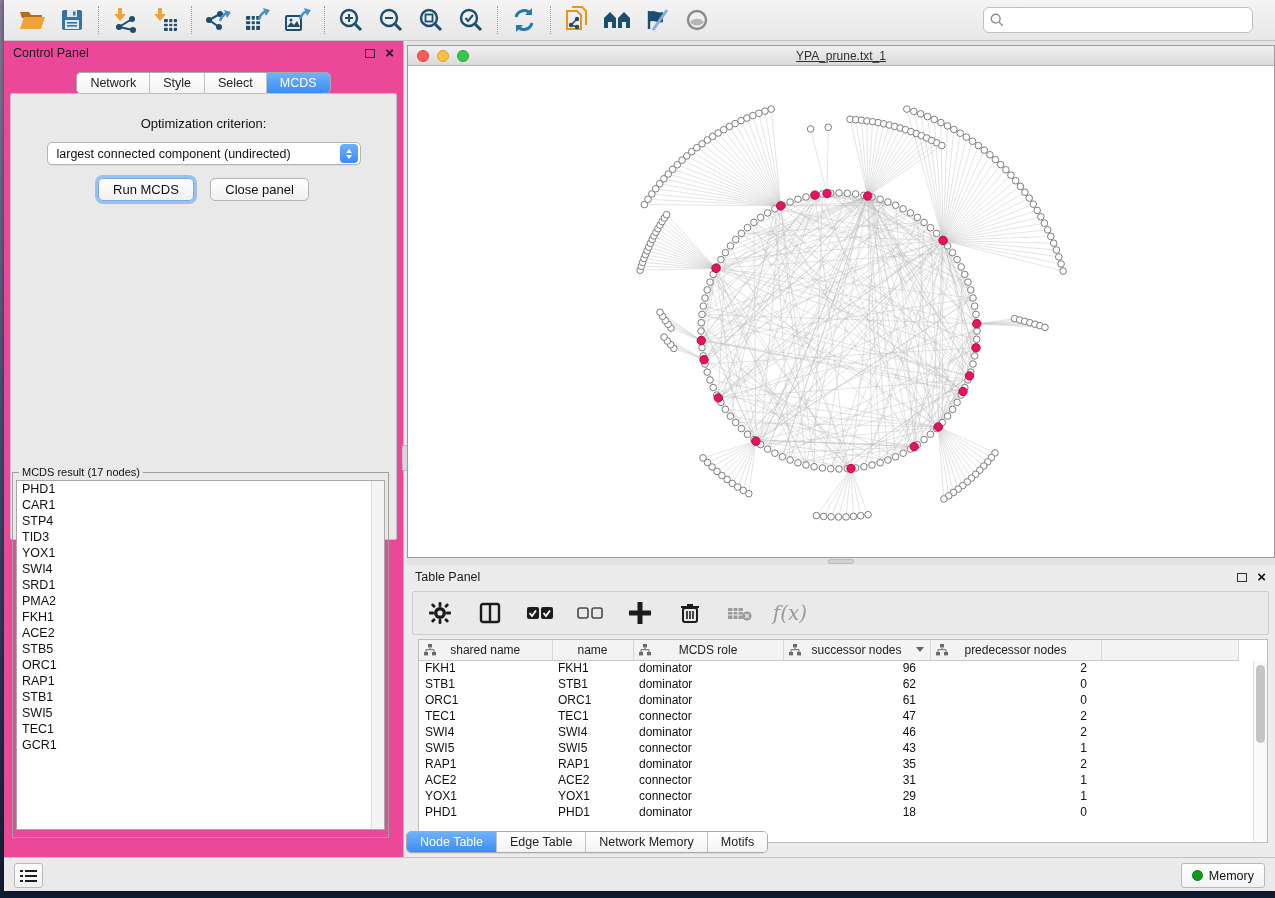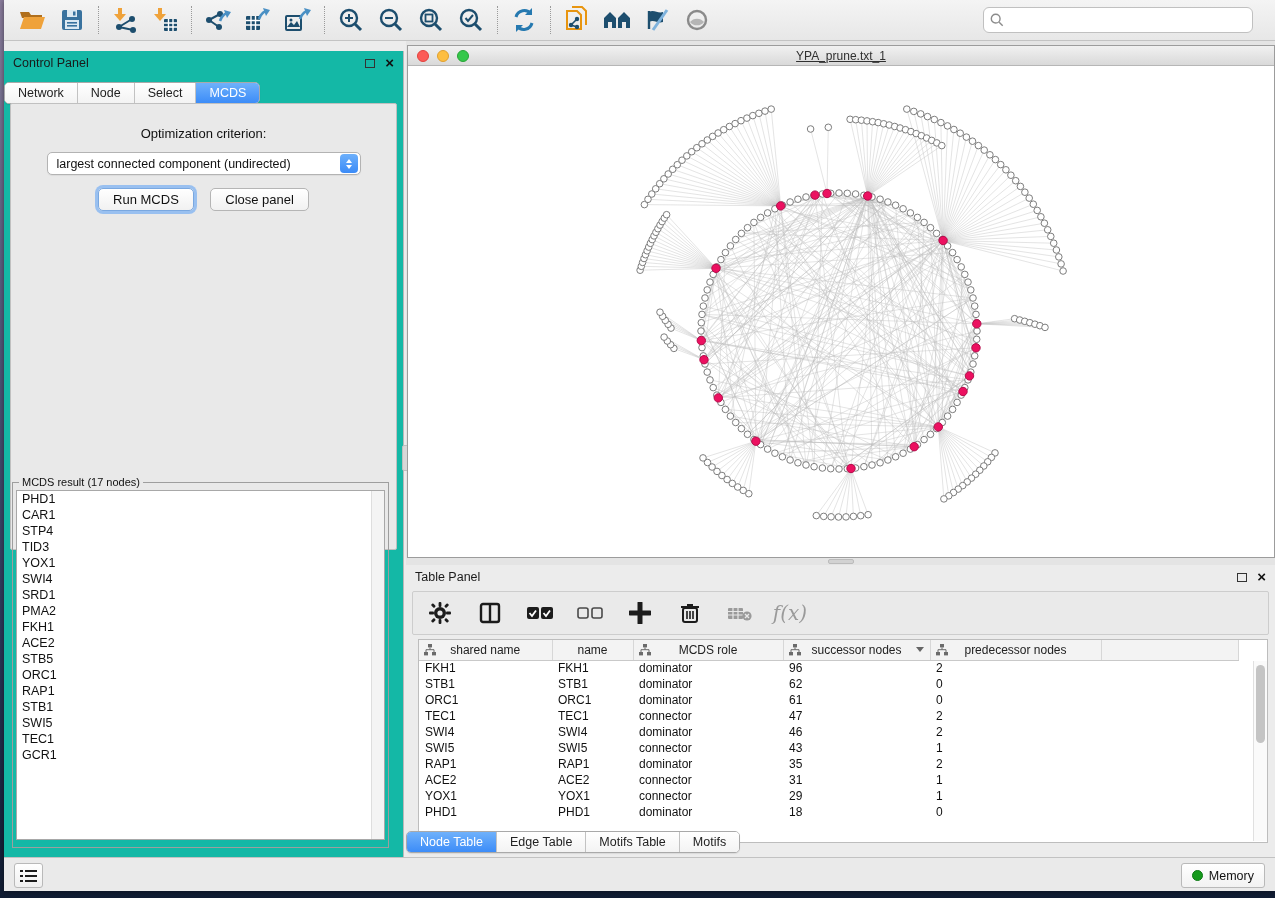--- a/index.html
+++ b/index.html
@@ -8,31 +8,31 @@
   .app-window { position:absolute; left:4px; top:0; right:0; bottom:7px; background:#ececec; box-shadow:0 0 6px rgba(0,0,0,.5); }
 
   
   .toolbar { position:absolute; left:0; right:0; top:0; height:41px; background:linear-gradient(#f4f4f4,#e7e7e7); border-bottom:1px solid #c3c3c3; display:flex; align-items:center; padding:0 8px; }
   .tbtn { width:40px; height:34px; display:flex; align-items:center; justify-content:center; border-radius:4px; cursor:default; }
   .tsep { width:1px; height:28px; border-left:1px dotted #9a9a9a; margin:0 6px; }
   .search-wrap { margin-left:auto; margin-right:14px; width:270px; height:26px; background:#fff; border:1px solid #c0c0c0; border-radius:6px; display:flex; align-items:center; padding:0 6px; }
   .search-wrap input { border:none; outline:none; flex:1; font-size:12px; background:transparent; margin-left:5px; }
 
   
-  .control-panel { position:absolute; left:0; top:51px; width:400px; bottom:34px; background:#14b8a6; border-right:1px solid #b9b9b9; }
+  .control-panel { position:absolute; left:0; top:41px; width:400px; bottom:34px; background:#ec4899; border-right:1px solid #b9b9b9; }
   .panel-header { position:absolute; left:0; right:0; top:0; height:24px; display:flex; align-items:center; padding:0 9px; font-size:12.5px; color:#1a1a1a; }
   .panel-header .spacer { flex:1; }
   .float-icon { width:10px; height:9px; border:1.5px solid #333; margin-right:10px; display:inline-block; }
   .close-icon { font-size:15px; font-weight:bold; color:#111; line-height:10px; }
 
   .seg { display:inline-flex; border:1px solid #a9a9a9; border-radius:5px; overflow:hidden; background:#fff; box-shadow:0 1px 1px rgba(0,0,0,.08); }
   .seg .segtab { padding:3px 13px; font-size:12.5px; color:#222; background:linear-gradient(#ffffff,#f3f3f3); border-left:1px solid #c2c2c2; white-space:nowrap; }
   .seg .segtab:first-child { border-left:none; }
   .seg .segtab.sel { background:linear-gradient(#6fb1fb,#3c8cf8); color:#fff; }
-  .ctrl-tabs { position:absolute; top:31px; left:0; right:0; text-align:left; }
+  .ctrl-tabs { position:absolute; top:31px; left:0; right:0; text-align:center; }
 
   .tab-content { position:absolute; left:6px; right:6px; top:52px; height:447px; background:#e9e9e9; border:1px solid #c0c0c0; border-radius:2px; }
   .opt-label { margin-top:22px; text-align:center; font-size:13px; color:#111; }
   .dropdown { margin:11px auto 0; width:314px; height:23px; background:#fff; border:1px solid #b3b3b3; border-radius:5px; display:flex; align-items:center; position:relative; box-shadow:0 1px 1px rgba(0,0,0,.06); }
   .dropdown .dval { flex:1; font-size:12.5px; padding-left:9px; color:#111; white-space:nowrap; overflow:hidden; }
   .stepper { width:18px; height:19px; margin-right:2px; background:linear-gradient(#6db0fb,#3b8bf7); border-radius:4px; display:flex; flex-direction:column; align-items:center; justify-content:center; gap:2px; }
   .stepper i { width:0; height:0; border-left:3.5px solid transparent; border-right:3.5px solid transparent; }
   .stepper .up { border-bottom:4px solid #fff; }
   .stepper .dn { border-top:4px solid #fff; }
   .btn-row { margin-top:13px; text-align:center; }
@@ -67,21 +67,21 @@
   .tp-toolbar { position:absolute; left:6px; right:6px; top:26px; height:44px; background:#eaeaea; border:1px solid #cdcdcd; border-radius:2px; display:flex; align-items:center; padding-left:12px; gap:20px; }
   .tp-btn { display:flex; align-items:center; justify-content:center; width:30px; height:32px; }
   .fx-label { font-family:"DejaVu Serif", serif; font-style:italic; font-size:20px; color:#9a9a9a; }
 
   .table-wrap { position:absolute; left:12px; right:7px; top:74px; height:204px; background:#fff; border:1px solid #bdbdbd; overflow:hidden; }
   table.grid { border-collapse:collapse; table-layout:fixed; width:820px; }
   table.grid th { height:20px; background:#f3f3f3; border-right:1px solid #d7d7d7; border-bottom:1px solid #c9c9c9; font-size:12px; font-weight:normal; color:#222; position:relative; text-align:center; }
   table.grid th .hicon { position:absolute; left:5px; top:4px; }
   table.grid th .sort { position:absolute; right:6px; top:7px; width:0; height:0; border-left:4px solid transparent; border-right:4px solid transparent; border-top:5px solid #666; }
   table.grid td { height:16px; font-size:12px; color:#111; padding:0 0 0 6px; white-space:nowrap; overflow:hidden; }
-  table.grid td.num { padding-right:14px; }
+  table.grid td.num { text-align:right; padding-right:14px; }
   .tbl-scroll { position:absolute; top:21px; bottom:1px; right:0; width:14px; background:#fafafa; border-left:1px solid #e0e0e0; }
   .tbl-scroll .thumb { position:absolute; left:2px; right:2px; top:4px; height:78px; background:#c4c4c4; border-radius:5px; }
 
   .bottom-tabs { position:absolute; left:0; right:0; bottom:4px; text-align:left; }
 
   
   .status-bar { position:absolute; left:0; right:0; bottom:0; height:34px; background:#eaeaea; border-top:1px solid #c2c2c2; }
   .list-btn { position:absolute; left:10px; top:5px; width:29px; height:25px; background:linear-gradient(#fff,#f0f0f0); border:1px solid #b9b9b9; border-radius:3px; display:flex; align-items:center; justify-content:center; }
   .memory-btn { position:absolute; right:10px; top:5px; height:25px; padding:0 10px; background:linear-gradient(#fff,#f2f2f2); border:1px solid #b9b9b9; border-radius:3px; display:flex; align-items:center; gap:6px; font-size:12.5px; color:#111; }
   .memory-dot { width:11px; height:11px; border-radius:50%; background:#169a1d; border:1px solid #0d7a14; }
@@ -244,21 +244,21 @@
   <div class="control-panel">
     <div class="panel-header">
       <span>Control Panel</span>
       <span class="spacer"></span>
       <span class="float-icon"></span>
       <span class="close-icon">×</span>
     </div>
     <div class="ctrl-tabs">
       <span class="seg" id="ctrl-tab-seg">
             <span class="segtab">Network</span>
-            <span class="segtab">Node</span>
+            <span class="segtab">Style</span>
             <span class="segtab">Select</span>
             <span class="segtab sel">MCDS</span>
           </span>
     </div>
     <div class="tab-content">
       <div class="opt-label">Optimization criterion:</div>
       <div class="dropdown">
         <span class="dval">largest connected component (undirected)</span>
         <span class="stepper">
               <i class="up"></i>
@@ -1204,21 +1204,21 @@
         </table>
         <div class="tbl-scroll">
               <div class="thumb"></div>
             </div>
       </div>
 
       <div class="bottom-tabs">
         <span class="seg" id="tbl-tab-seg">
               <span class="segtab sel">Node Table</span>
               <span class="segtab">Edge Table</span>
-              <span class="segtab">Motifs Table</span>
+              <span class="segtab">Network Memory</span>
               <span class="segtab">Motifs</span>
             </span>
       </div>
     </div>
   </div>
 
   <div class="status-bar">
     <span class="list-btn">
       <svg width="18" height="14" viewBox="0 0 18 14">
             <g stroke="#1c1c1c" stroke-width="2">

